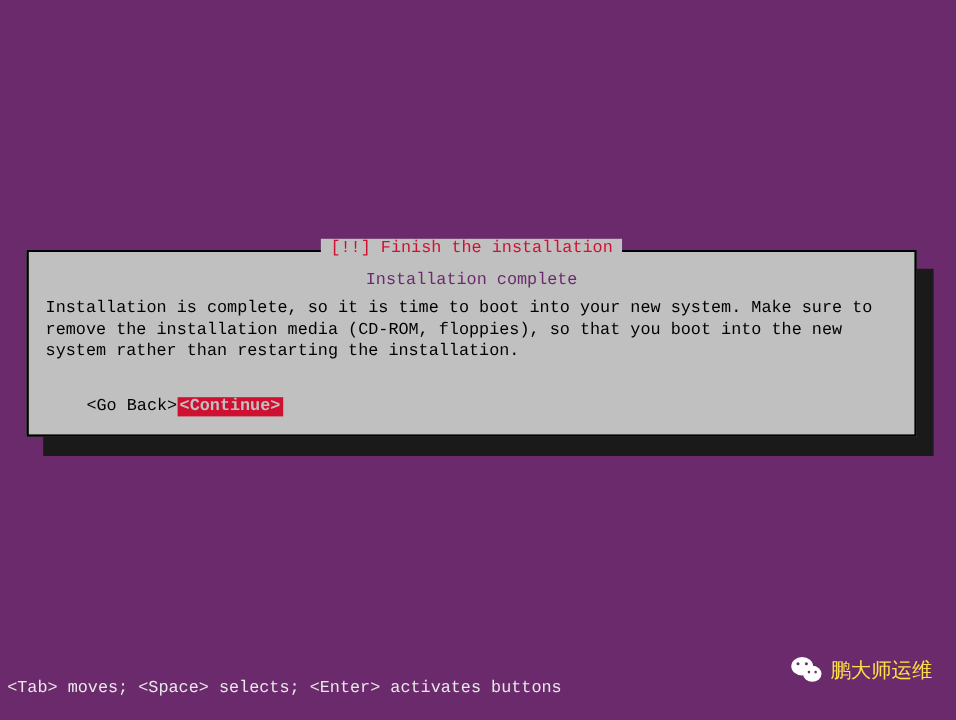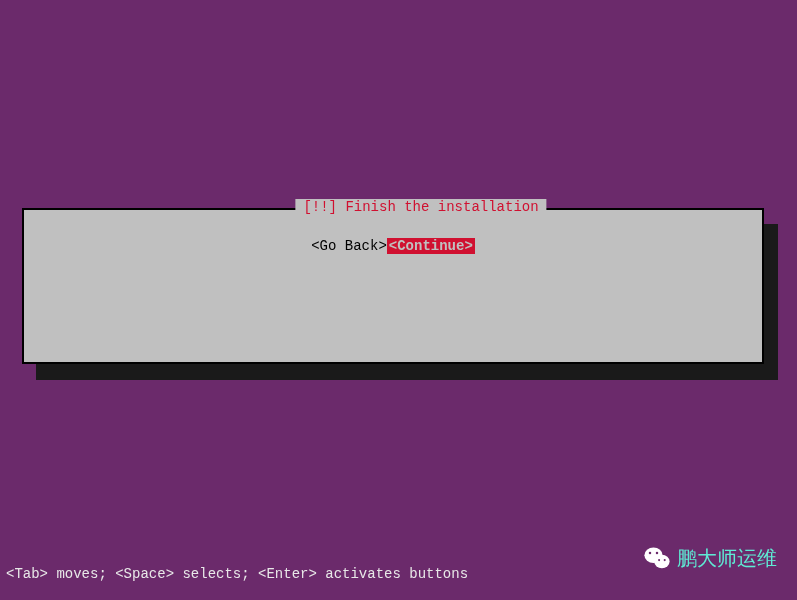--- a/index.html
+++ b/index.html
@@ -36,36 +36,35 @@
     .dialog-title {
       position: absolute;
       top: -11px;
       left: 50%;
       transform: translateX(-50%);
       background-color: #c0c0c0;
       padding: 0 8px;
       color: #d01030;
       font-weight: normal;
       white-space: nowrap;
-      margin-left: 28px;
     }
     .dialog-subtitle {
       text-align: center;
       color: #6b2a6b;
       margin-top: 16px;
       margin-bottom: 6px;
     }
     .dialog-body {
       color: #000000;
       padding: 0 14px;
       line-height: 1.3;
     }
     .dialog-buttons {
       display: flex;
-      justify-content: center;
+      justify-content: flex-start;
       padding: 0 48px 0 48px;
       margin-top: 28px;
     }
     .go-back-btn {
       color: #000000;
       cursor: pointer;
     }
     .continue-btn {
       background-color: #d01030;
       color: #c0c0c0;
@@ -81,41 +80,43 @@
       padding: 4px 6px 2px 6px;
       color: #e8e8e8;
     }
     .wechat-badge {
       position: absolute;
       bottom: 28px;
       right: 20px;
       display: flex;
       align-items: center;
       gap: 6px;
-      color: #5eead4;
+      color: #fde047;
       font-family: sans-serif;
-      font-size: 20px;
+      font-size: 17px;
     }
     .wechat-icon {
       width: 28px;
       height: 28px;
       position: relative;
     }
     .wechat-icon svg {
       width: 100%;
       height: 100%;
     }
   </style>
 </head>
 <body>
 
 <div class="dialog-shadow"></div>
 
 <div class="dialog">
   <div class="dialog-title">[!!] Finish the installation</div>
+  <div class="dialog-subtitle">Installation complete</div>
+  <div class="dialog-body">Installation is complete, so it is time to boot into your new system. Make sure to remove the installation media (CD-ROM, floppies), so that you boot into the new system rather than restarting the installation.</div>
   <div class="dialog-buttons">
     <span class="go-back-btn">&lt;Go Back&gt;</span>
     <span class="continue-btn">&lt;Continue&gt;</span>
   </div>
 </div>
 
 <div class="wechat-badge">
   <span class="wechat-icon">
     <svg viewBox="0 0 40 40">
       <ellipse cx="15" cy="16" rx="13" ry="11" fill="#ffffff"></ellipse>

